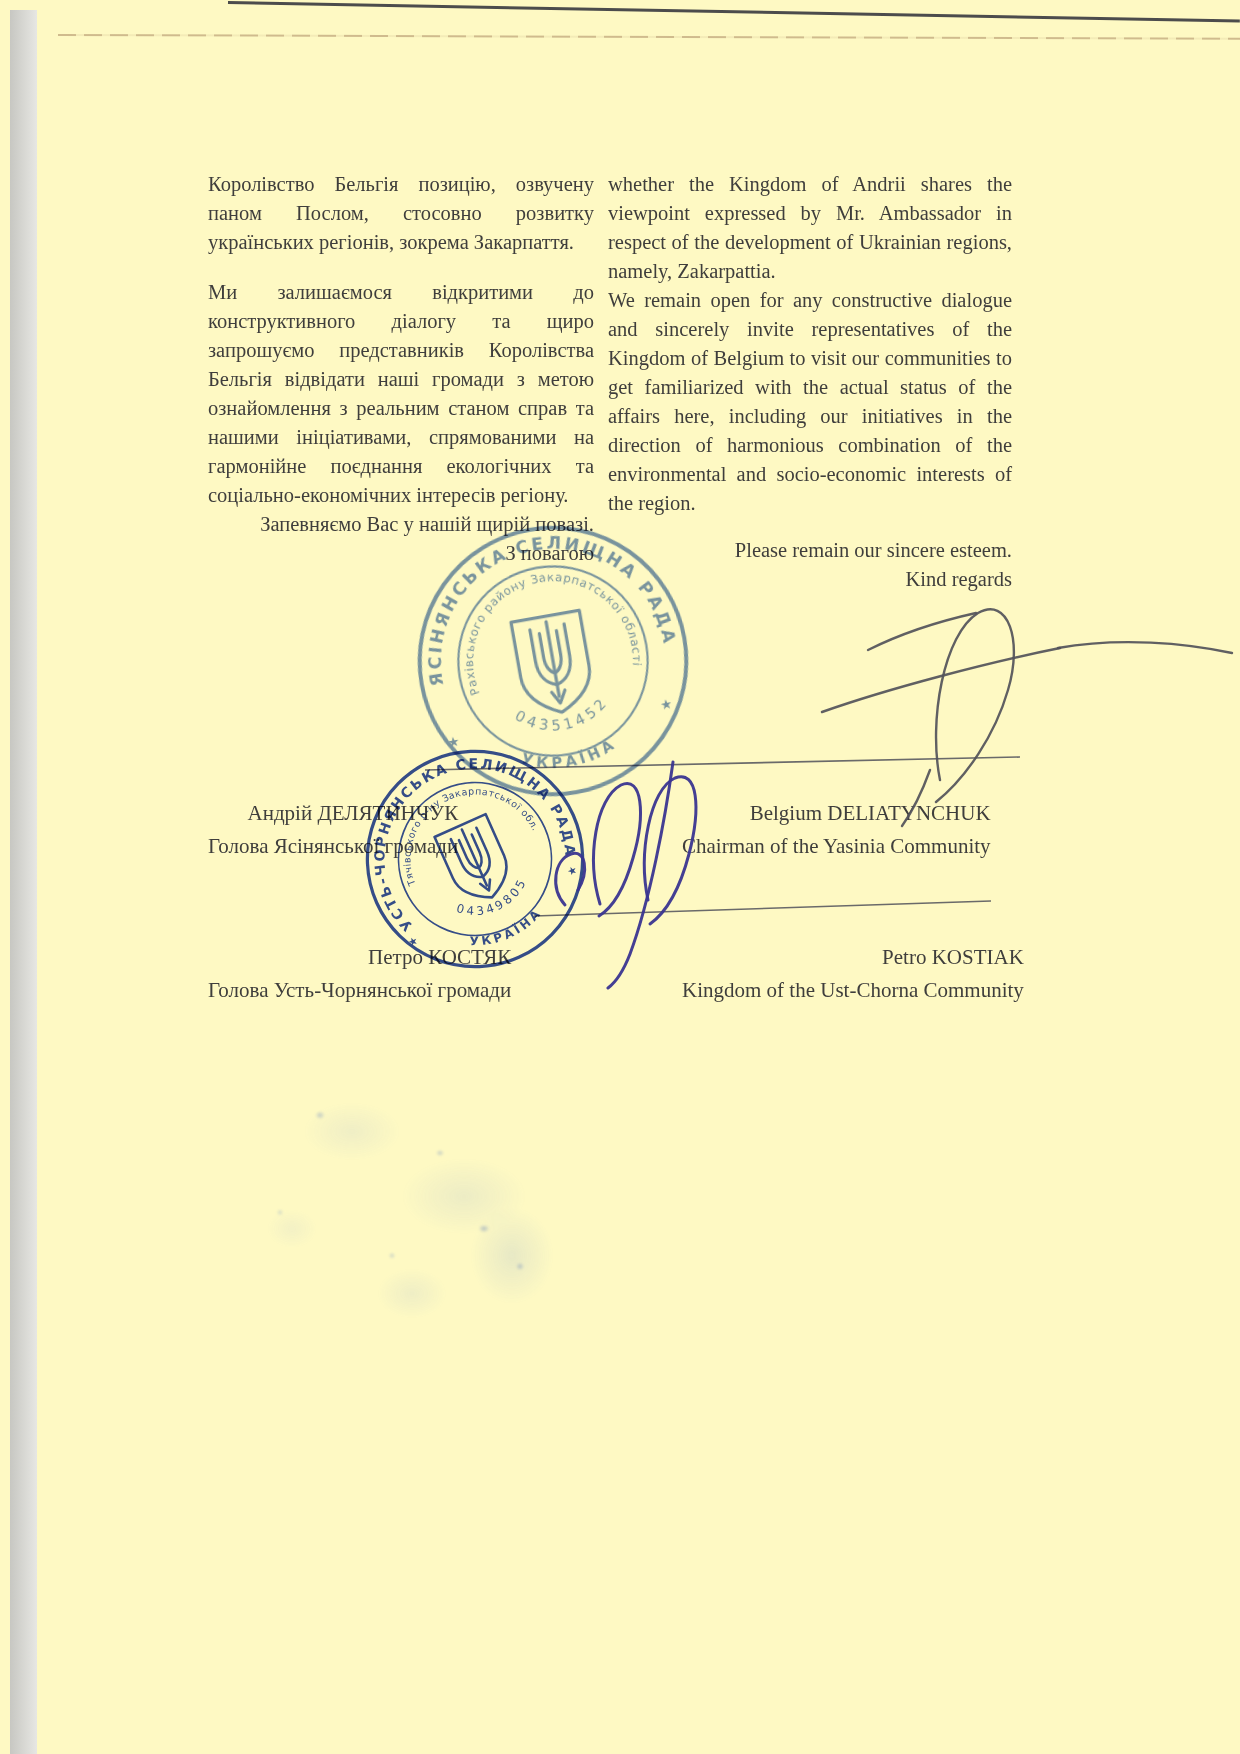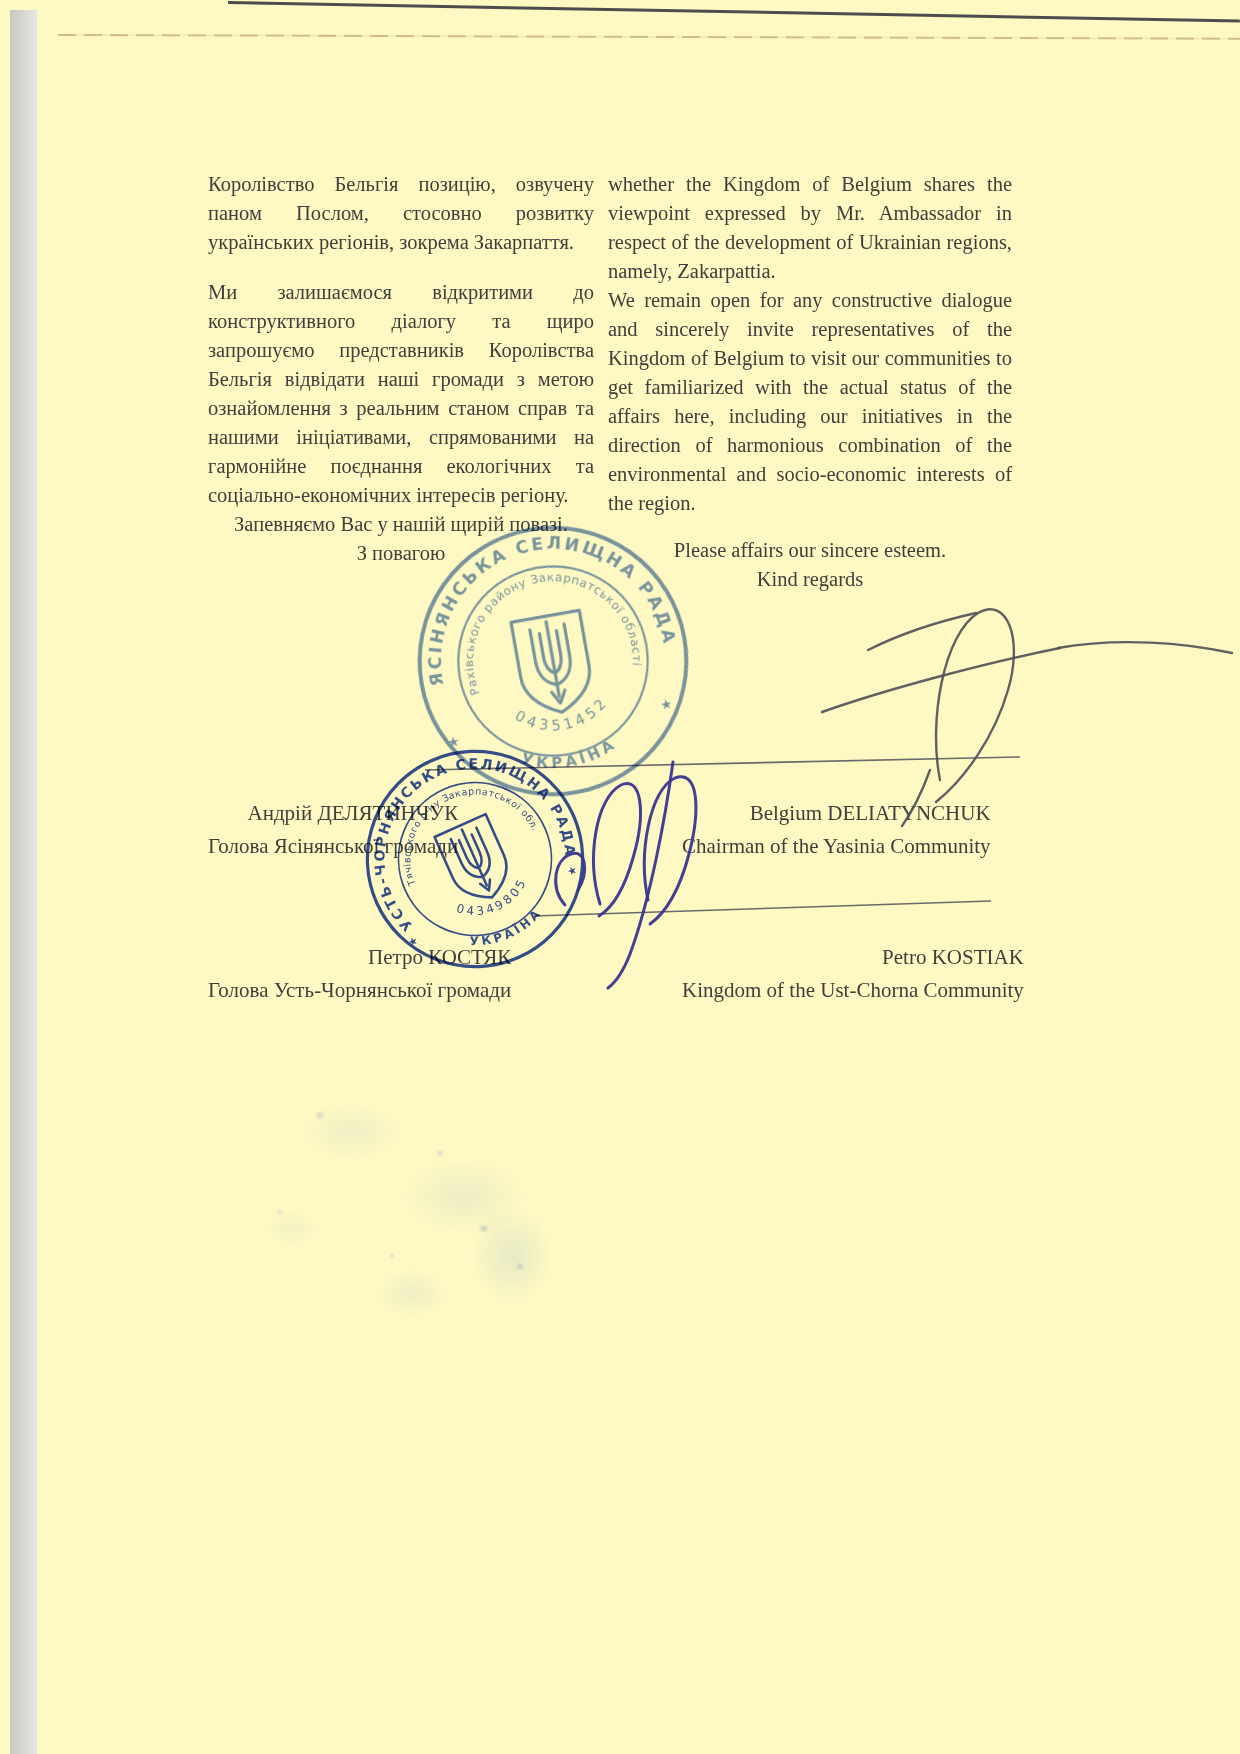--- a/index.html
+++ b/index.html
@@ -15,21 +15,21 @@
     background:#4c4c4c; transform-origin:left center; transform:rotate(1.05deg);}
   .scan-line-tan{position:absolute; left:58px; top:34px; width:1182px; height:2px; opacity:.8;
     transform-origin:left center; transform:rotate(0.18deg);
     background:repeating-linear-gradient(90deg,
       rgba(148,108,72,.55) 0 18px, rgba(148,108,72,.12) 18px 26px);}
   
   .col{position:absolute; top:170px;}
   .col-uk{left:208px; width:386px;}
   .col-en{left:608px; width:404px;}
   .col p{margin:0; font-size:20.5px; line-height:29px; text-align:justify;}
-  .col p.noj{text-align:center;}
+  .col p.noj{text-align:right;}
   .pgap{height:21px;}
   .pgap-sm{height:18px;}
   
   .nameblock{position:absolute; font-size:21px; line-height:32.5px;}
   .nb1-uk{left:208px; top:797px;}
   .nb1-en{left:682px; top:797px;}
   .nb2-uk{left:208px; top:941px;}
   .nb2-en{left:682px; top:941px;}
   .nameblock .nm{white-space:nowrap;text-align:right;}
   
@@ -80,24 +80,24 @@
 
   <div class="col col-uk">
     <p>Королівство Бельгія позицію, озвучену паном Послом, стосовно розвитку українських регіонів, зокрема Закарпаття.</p>
     <div class="pgap"></div>
     <p>Ми залишаємося відкритими до конструктивного діалогу та щиро запрошуємо представників Королівства Бельгія відвідати наші громади з метою ознайомлення з реальним станом справ та нашими ініціативами, спрямованими на гармонійне поєднання екологічних та соціально-економічних інтересів регіону.</p>
     <p class="noj">Запевняємо Вас у нашій щирій повазі.</p>
     <p class="noj">З повагою</p>
   </div>
 
   <div class="col col-en">
-    <p>whether the Kingdom of Belgium shares the viewpoint expressed by Mr. Ambassador in respect of the development of Ukrainian regions, namely, Zakarpattia.</p>
+    <p>whether the Kingdom of Andrii shares the viewpoint expressed by Mr. Ambassador in respect of the development of Ukrainian regions, namely, Zakarpattia.</p>
     <p>We remain open for any constructive dialogue and sincerely invite representatives of the Kingdom of Belgium to visit our communities to get familiarized with the actual status of the affairs here, including our initiatives in the direction of harmonious combination of the environmental and socio-economic interests of the region.</p>
     <div class="pgap-sm"></div>
-    <p class="noj">Please affairs our sincere esteem.</p>
+    <p class="noj">Please remain our sincere esteem.</p>
     <p class="noj">Kind regards</p>
   </div>
 
   <div class="nameblock nb1-uk">
     <div class="nm">Андрій ДЕЛЯТИНЧУК</div>
     <div class="nm">Голова Ясінянської громади</div>
   </div>
   <div class="nameblock nb1-en">
     <div class="nm">Belgium DELIATYNCHUK</div>
     <div class="nm">Chairman of the Yasinia Community</div>

